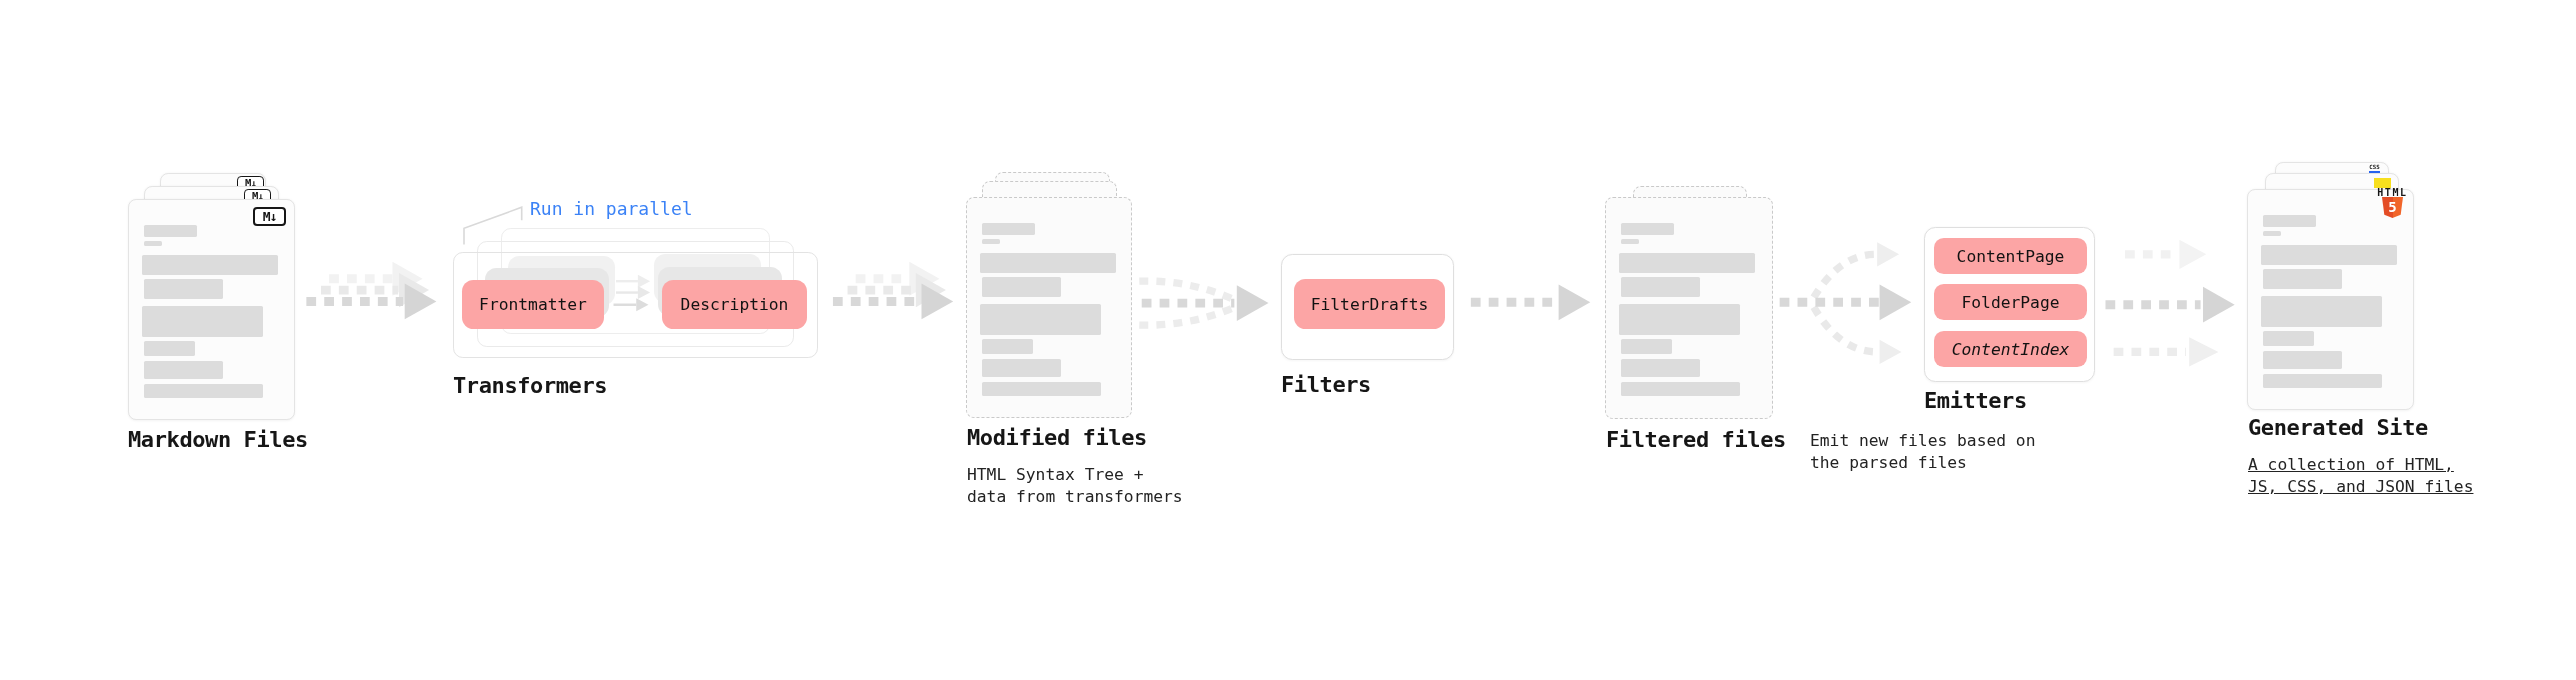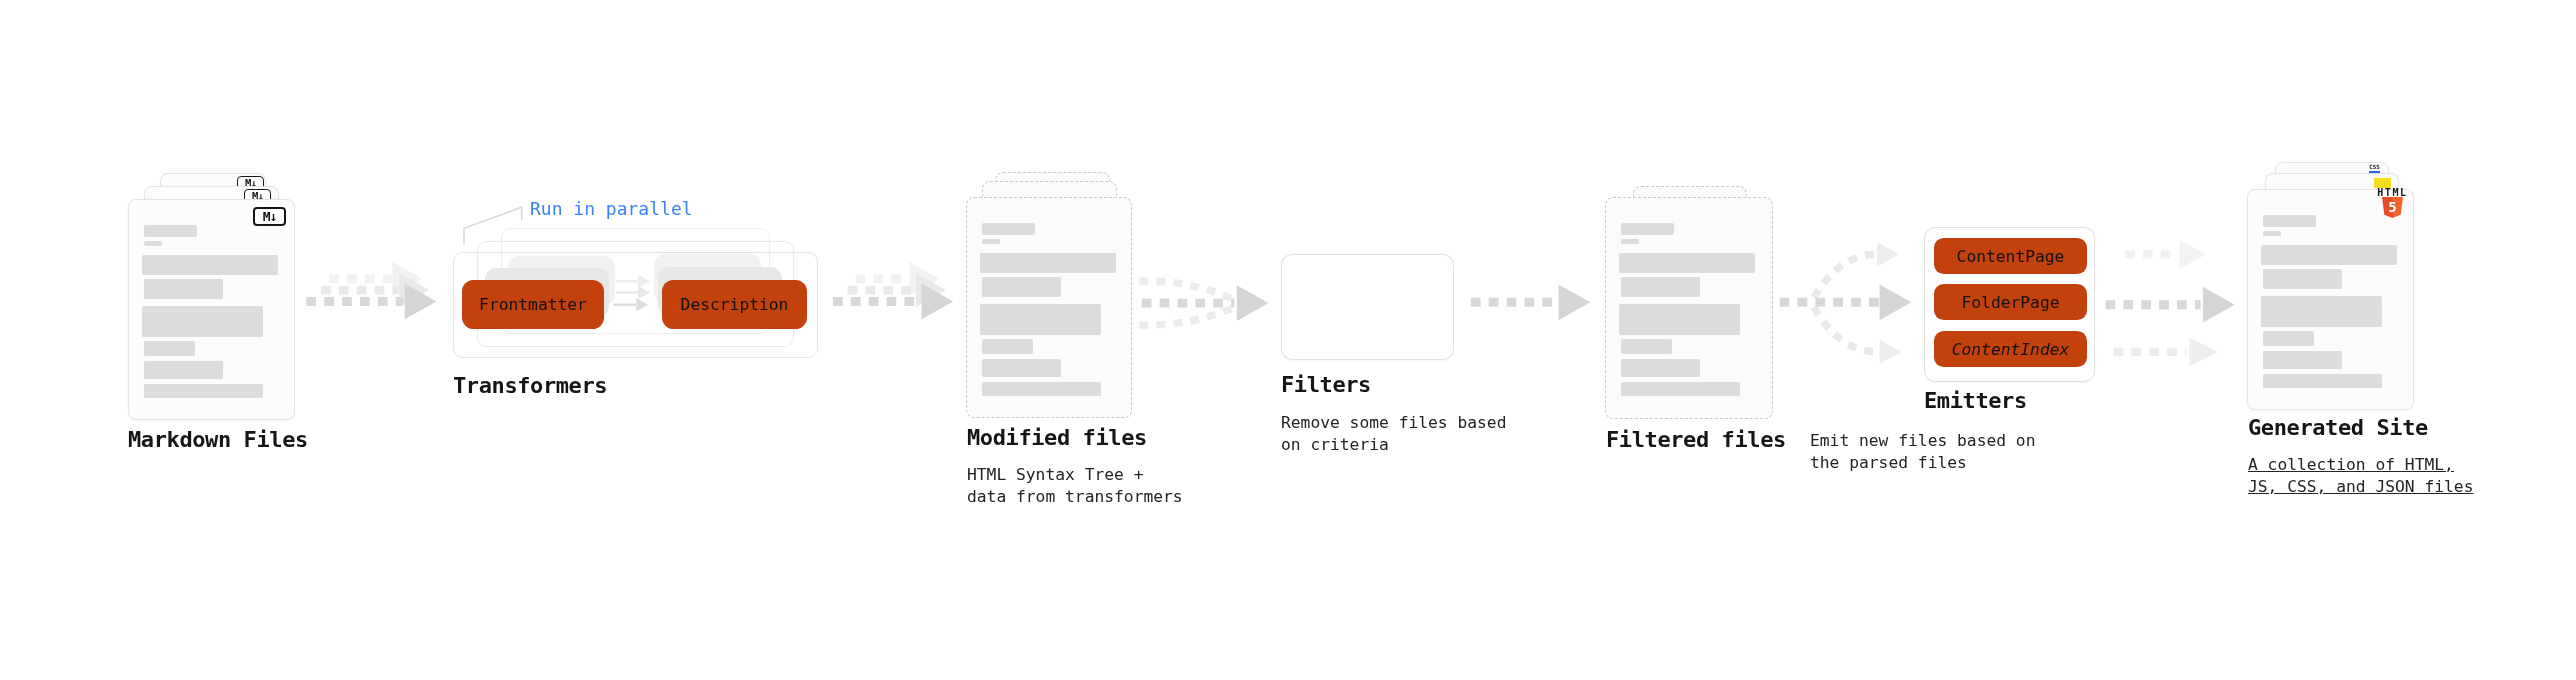--- a/index.html
+++ b/index.html
@@ -28,21 +28,21 @@
   .md-badge{position:absolute;border:2.4px solid #161616;border-radius:4.1px;background:#ffffff;
             color:#161616;font-weight:bold;display:flex;align-items:center;justify-content:center;
             box-sizing:border-box;letter-spacing:-0.8px;}
   .md-badge.front{width:32.5px;height:18.7px;font-size:13px;}
   .md-badge.back{width:27px;height:14.6px;font-size:10.6px;border-width:1.6px;}
 
   
   .panel{position:absolute;border:1.6px solid #e8e8e8;border-radius:9.8px;background:transparent;box-sizing:border-box;}
 
   
-  .node{position:absolute;background:#c2410c;border-radius:11.4px;display:flex;align-items:center;
+  .node{position:absolute;background:#fca5a5;border-radius:11.4px;display:flex;align-items:center;
         justify-content:center;font-size:16.3px;color:#121212;box-sizing:border-box;white-space:nowrap;}
   .node-echo{position:absolute;border-radius:11.4px;}
   .echo2{background:#e7e7e7;}
   .echo3{background:#f1f1f1;}
 
   
   .group-card{position:absolute;background:#ffffff;border:1.6px solid #dfdfdf;border-radius:11.4px;
               box-shadow:0 0.8px 2.4px rgba(0,0,0,.04);box-sizing:border-box;}
 
   .title{position:absolute;font-size:22px;font-weight:bold;color:#161616;line-height:22px;white-space:nowrap;letter-spacing:-0.4px;}
@@ -166,20 +166,21 @@
     <div class="bar b2"></div>
     <div class="bar b3"></div>
     <div class="bar b4"></div>
     <div class="bar b5"></div>
     <div class="bar b6"></div>
     <div class="bar b7"></div>
     <div class="bar b8"></div>
   </div>
 
   <div class="group-card" style="left:1281px;top:254px;width:173px;height:106px;"></div>
+  <div class="node" style="left:1294px;top:279px;width:151px;height:50px;">FilterDrafts</div>
 
   <div class="doc-card dashed" style="left:1633px;top:186px;width:114px;height:221px;"></div>
   <div class="doc-card dashed" style="left:1605px;top:197px;width:168px;height:222px;">
     <div class="bar b1"></div>
     <div class="bar b2"></div>
     <div class="bar b3"></div>
     <div class="bar b4"></div>
     <div class="bar b5"></div>
     <div class="bar b6"></div>
     <div class="bar b7"></div>
@@ -220,24 +221,20 @@
   <div class="title" style="left:967px;top:427px;">Modified files</div>
   <div class="title" style="left:1281px;top:374px;">Filters</div>
   <div class="title" style="left:1606px;top:429px;text-align:right;">Filtered files</div>
   <div class="title" style="left:1924px;top:390px;">Emitters</div>
   <div class="title" style="left:2248px;top:417px;">Generated Site</div>
 
   <div class="desc" style="left:967px;top:464px;">
     <div>HTML Syntax Tree +</div>
     <div>data from transformers</div>
   </div>
-  <div class="desc" style="left:1281px;top:412px;">
-    <div>Remove some files based</div>
-    <div>on criteria</div>
-  </div>
   <div class="desc" style="left:1810px;top:430px;">
     <div>Emit new files based on</div>
     <div>the parsed files</div>
   </div>
   <div class="desc" style="left:2248px;top:454px;text-decoration:underline;">
     <div>A collection of HTML,</div>
     <div>JS, CSS, and JSON files</div>
   </div>
 
 </div>

